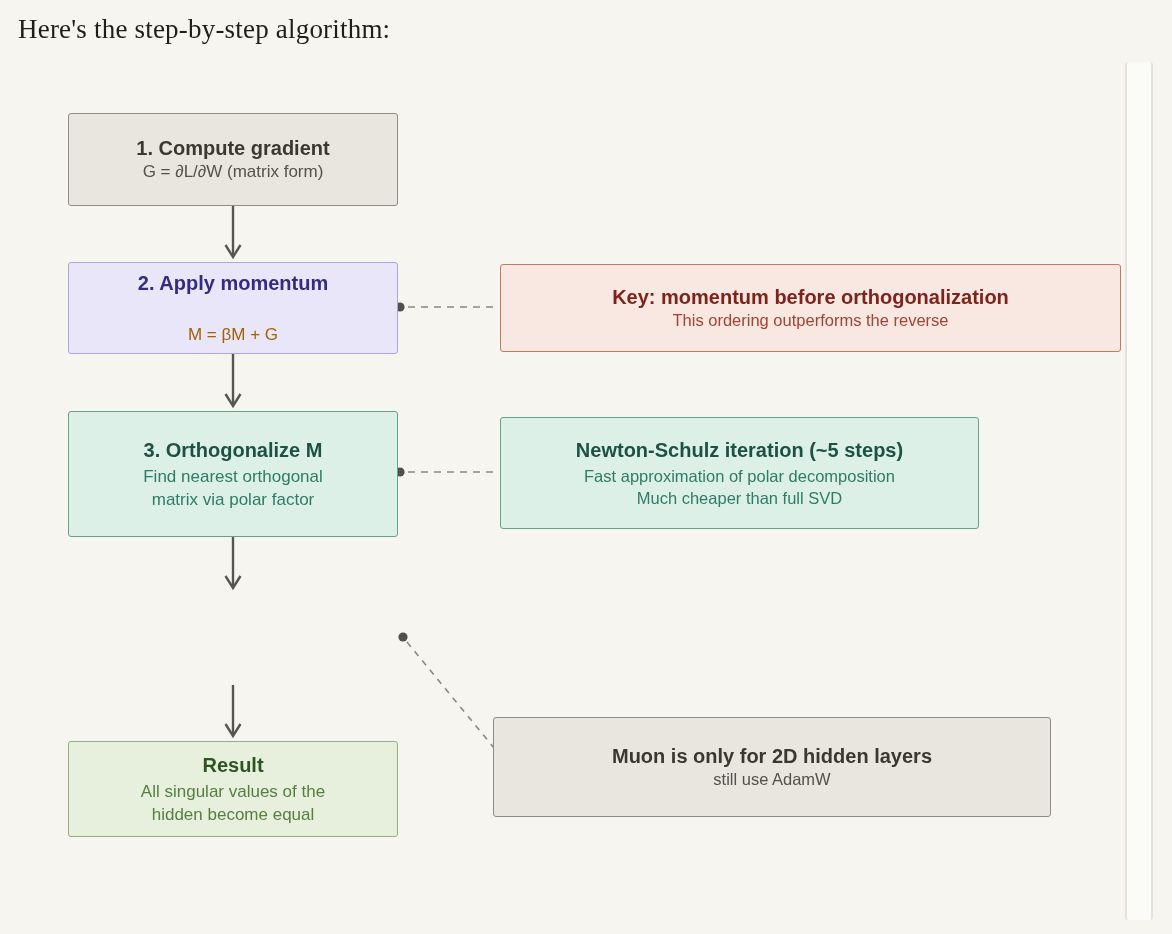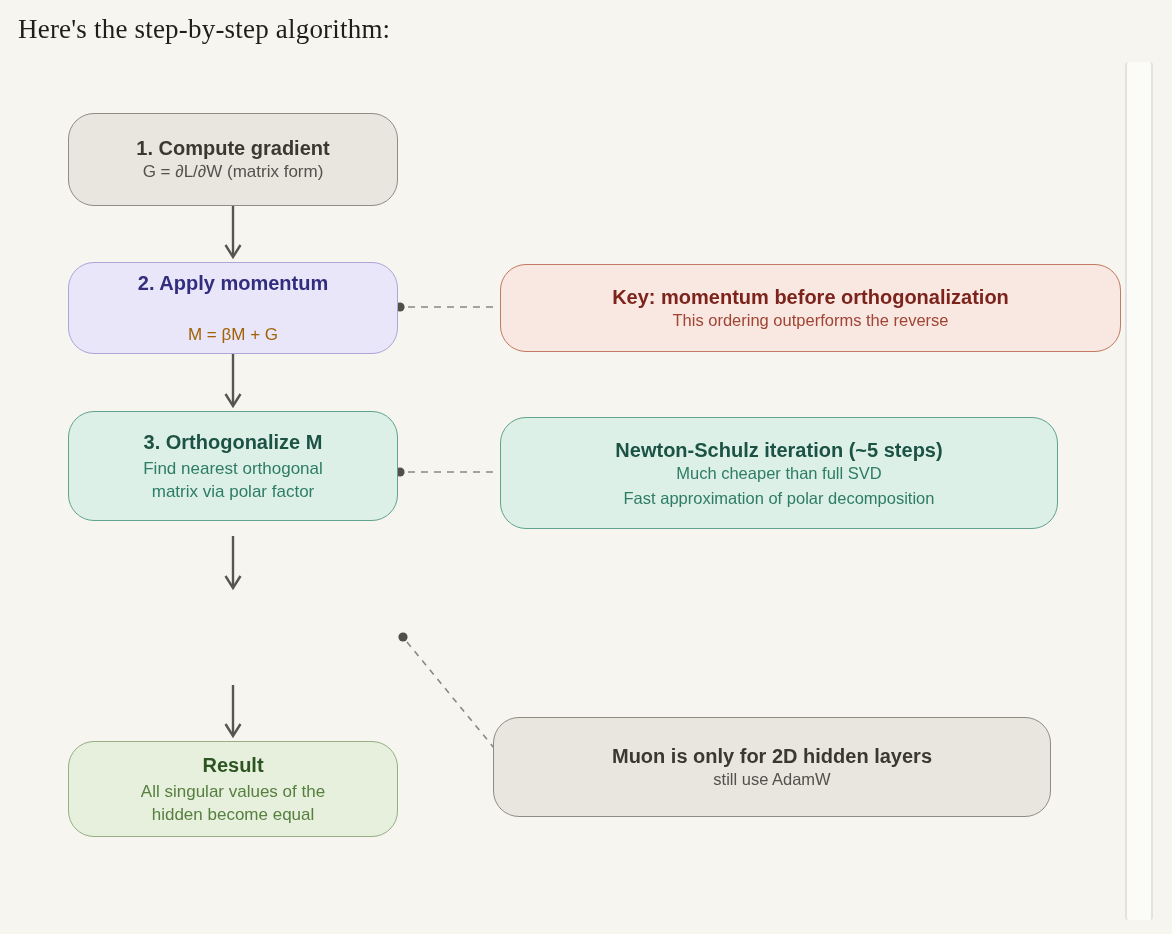--- a/index.html
+++ b/index.html
@@ -25,21 +25,21 @@
     letter-spacing: 0.2px;
   }
   svg.connectors {
     position: absolute;
     left: 0; top: 0;
     pointer-events: none;
   }
   .box {
     position: absolute;
     box-sizing: border-box;
-    border-radius: 26px;
+    border-radius: 3px;
     border: 1.5px solid;
     display: flex;
     flex-direction: column;
     align-items: center;
     justify-content: center;
     text-align: center;
     padding: 8px 14px;
   }
   .box-title {
     font-size: 20px;
@@ -69,25 +69,25 @@
   .theme-green .box-title { color: #2C5522; }
   .theme-green .box-sub   { color: #567F40; }
 
   .theme-rose   { background: #F9E7E1; border-color: #C27A62; }
   .theme-rose .box-title { color: #7C241C; }
   .theme-rose .box-sub   { color: #A04434; }
 
   
   .step1  { left: 68px;  top: 113px; width: 330px; height: 93px;  }
   .step2  { left: 68px;  top: 262px; width: 330px; height: 92px; gap: 28px;  }
-  .step3  { left: 68px;  top: 411px; width: 330px; height: 110px; }
+  .step3  { left: 68px;  top: 411px; width: 330px; height: 126px; }
   .step4  { left: 68px;  top: 593px; width: 330px; height: 92px;  }
   .step5  { left: 68px;  top: 741px; width: 330px; height: 96px; }
   .note1  { left: 500px; top: 264px; width: 621px; height: 88px;  }
-  .note2  { left: 500px; top: 417px; width: 558px; height: 112px; }
+  .note2  { left: 500px; top: 417px; width: 479px; height: 112px; }
   .note3  { left: 493px; top: 717px; width: 558px; height: 100px; }
 
   .scrollbar-track {
     position: absolute;
     left: 1125px;
     top: 62px;
     width: 28px;
     height: 858px;
     box-sizing: border-box;
     background: #FBFBF8;
@@ -159,22 +159,22 @@
     <div class="box-sub">hidden become equal</div>
   </div>
 
   <div class="box note theme-rose note1">
     <div class="box-title">Key: momentum before orthogonalization</div>
     <div class="box-sub">This ordering outperforms the reverse</div>
   </div>
 
   <div class="box note theme-teal note2">
     <div class="box-title">Newton-Schulz iteration (~5 steps)</div>
+    <div class="box-sub gap">Fast approximation of polar decomposition</div>
     <div class="box-sub">Much cheaper than full SVD</div>
-    <div class="box-sub gap">Fast approximation of polar decomposition</div>
   </div>
 
   <div class="box note theme-stone note3">
     <div class="box-title">Muon is only for 2D hidden layers</div>
     <div class="box-sub">still use AdamW</div>
   </div>
 
   <div class="scrollbar-track"></div>
 
 </div>

